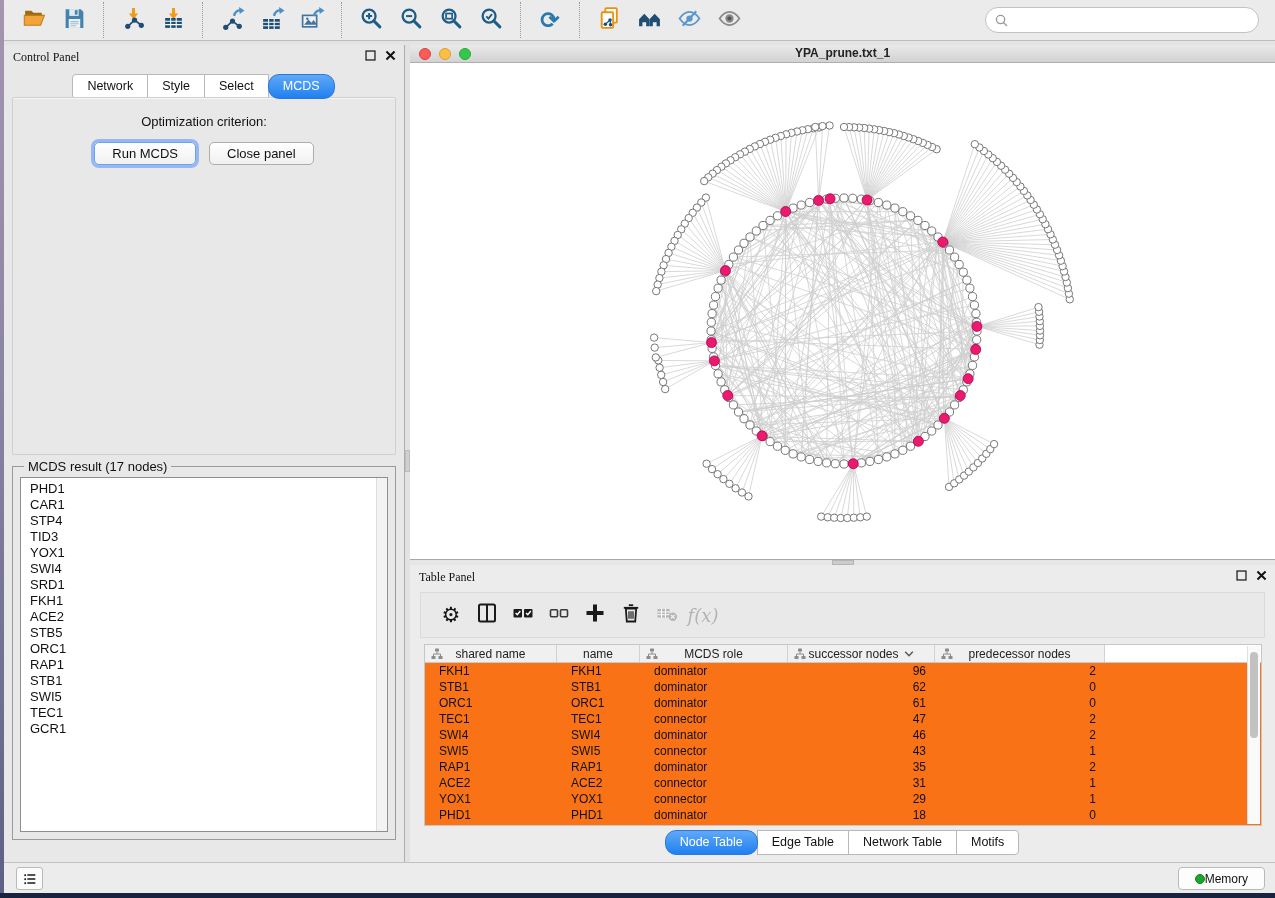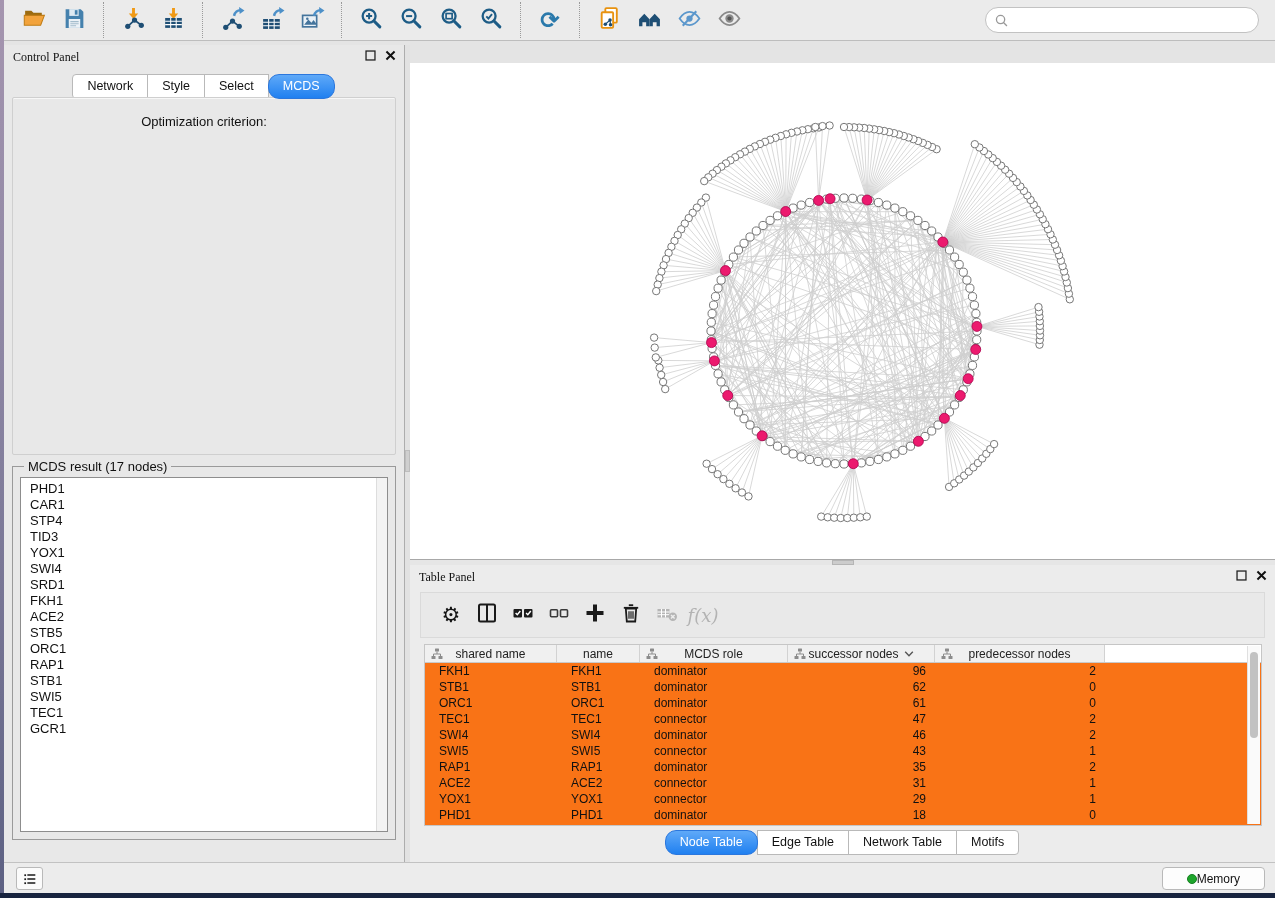--- a/index.html
+++ b/index.html
@@ -109,21 +109,21 @@
                border-left:1px solid #e0e0e0; }
   .tv-thumb { position:absolute; top:6px; left:2px; width:8px; height:86px; background:#c2c2c2; border-radius:5px; }
   .table-tabs { position:absolute; bottom:7px; left:0; right:0; display:flex; justify-content:center; }
 
   
   .statusbar { position:absolute; left:0; right:0; top:862px; height:31px; background:#ececec;
                border-top:1px solid #c2c2c2; }
   .sb-left { position:absolute; left:12px; top:4px; width:27px; height:23px; background:#fbfbfb;
              border:1px solid #b9b9b9; border-radius:3px; display:flex; align-items:center; justify-content:center; }
   .sb-left svg { width:16px; height:16px; }
-  .memory-btn { position:absolute; right:10px; top:4px; height:23px; padding:0 24px; background:#fdfdfd;
+  .memory-btn { position:absolute; right:10px; top:4px; height:23px; padding:0 16px; background:#fdfdfd;
                 border:1px solid #b9b9b9; border-radius:4px; display:flex; align-items:center; 
                 font-size:12px; color:#111; }
   .memory-dot { width:10px; height:10px; border-radius:50%; background:#1ea52c; border:1px solid #158021; }
 </style>
 </head>
 <body>
 
 <div class="screen">
   <div class="wall-left"></div>
 
@@ -293,20 +293,24 @@
         </div>
         <div class="cp-tabs" id="cp-tabs">
             <div class="tab">Network</div>
             <div class="tab">Style</div>
             <div class="tab">Select</div>
             <div class="tab active">MCDS</div>
           </div>
 
         <div class="cp-content">
           <div class="opt-label">Optimization criterion:</div>
+          <div class="btn-row">
+            <button class="pushbtn focus">Run MCDS</button>
+            <button class="pushbtn">Close panel</button>
+          </div>
         </div>
 
         <div class="cp-group">
           <span class="group-legend">MCDS result (17 nodes)</span>
           <div class="mcds-list" id="mcds-list">
               <div>PHD1</div>
               <div>CAR1</div>
               <div>STP4</div>
               <div>TID3</div>
               <div>YOX1</div>
@@ -326,20 +330,28 @@
         </div>
       </div>
 
       <div class="vsplit">
         <div class="grip"></div>
       </div>
 
       <div class="right">
 
         <div class="netwin">
+          <div class="net-titlebar">
+            <span class="lights">
+              <span class="light red"></span>
+              <span class="light yellow"></span>
+              <span class="light green"></span>
+            </span>
+            <div class="net-title">YPA_prune.txt_1</div>
+          </div>
           <div class="net-canvas" id="net-canvas">
               <svg width="869" height="497" viewBox="0 0 869 497">
                 <g stroke="#bdbdbd" stroke-width="0.8" opacity="0.72">
                   <line x1="315.5" y1="207.6" x2="425.3" y2="400.7"></line>
                   <line x1="315.5" y1="207.6" x2="416.6" y2="399.9"></line>
                   <line x1="315.5" y1="207.6" x2="353.0" y2="373.5"></line>
                   <line x1="315.5" y1="207.6" x2="367.5" y2="383.2"></line>
                   <line x1="315.5" y1="207.6" x2="323.4" y2="194.1"></line>
                   <line x1="315.5" y1="207.6" x2="408.1" y2="398.4"></line>
                   <line x1="315.5" y1="207.6" x2="492.8" y2="148.7"></line>

